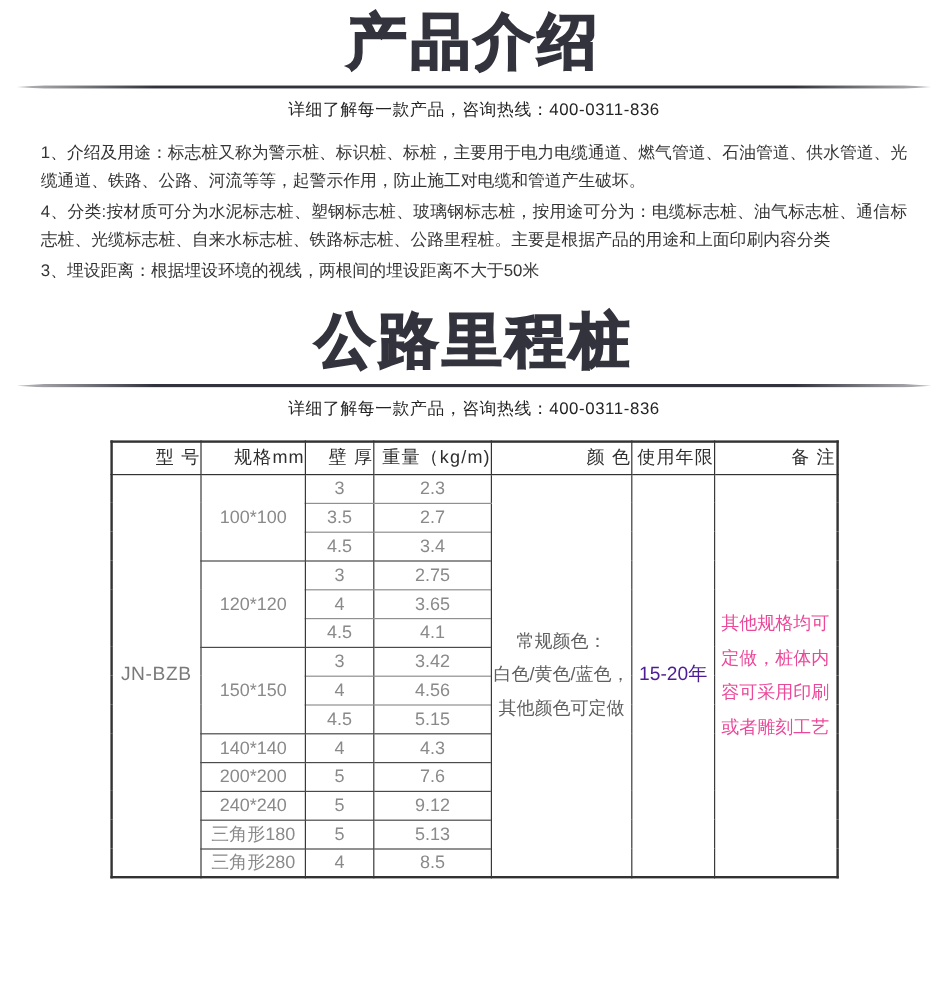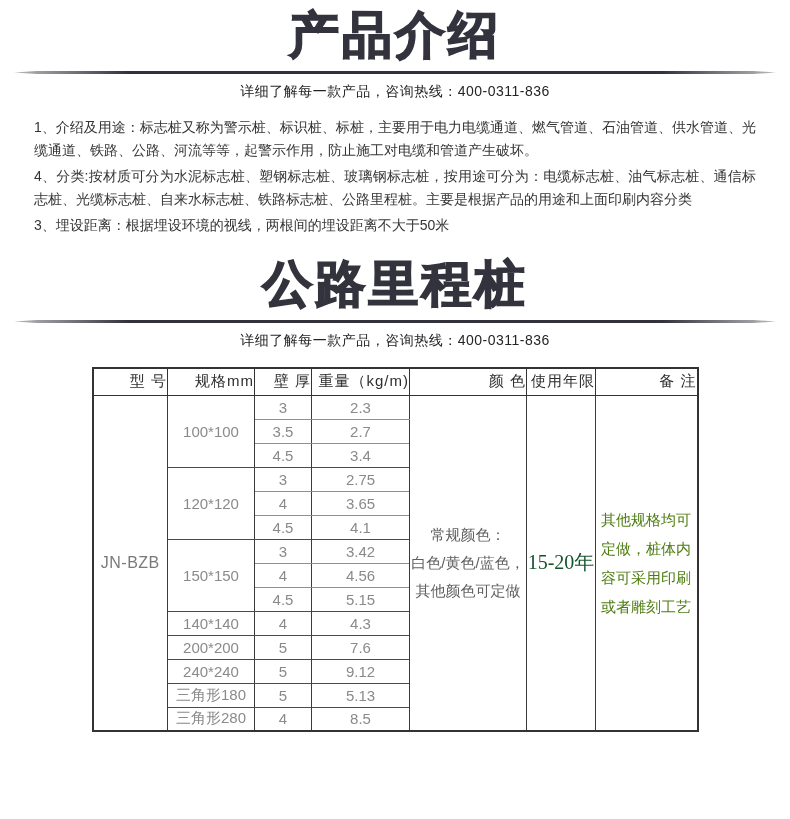--- a/index.html
+++ b/index.html
@@ -36,23 +36,23 @@
     letter-spacing:1px; overflow:hidden; white-space:nowrap;
   }
   .spec-table td {
     height:24px; border-left:1px solid #3a3a3a; border-right:1px solid #3a3a3a;
     font-size:15px; color:#8a8a8a; text-align:center; vertical-align:middle;
   }
   .spec-table td.sub-bottom   { border-bottom:1px solid #909090; }
   .spec-table td.group-bottom { border-bottom:1px solid #4a4a4a; }
   .spec-table td.model-cell   { color:#7a7a7a; font-size:16px; letter-spacing:0.5px; }
   .spec-table td.color-cell   { color:#5f5f5f; line-height:28px; }
-  .spec-table td.life-cell    { color:#14532d; font-size:20px;font-family:Liberation Serif, serif; }
+  .spec-table td.life-cell    { color:#4c1d95; font-size:16px; }
   .spec-table td.remark-cell  {
-    color:#4d7c0f; text-align:left; padding:0 5px; line-height:29px;
+    color:#ec4899; text-align:left; padding:0 5px; line-height:29px;
     word-break:break-all;
   }
 </style>
 </head>
 <body>
 
 <div class="section-header first">
   <div class="big-title">产品介绍</div>
   <div class="divider"></div>
   <div class="subtitle">详细了解每一款产品，咨询热线：400-0311-836</div>

